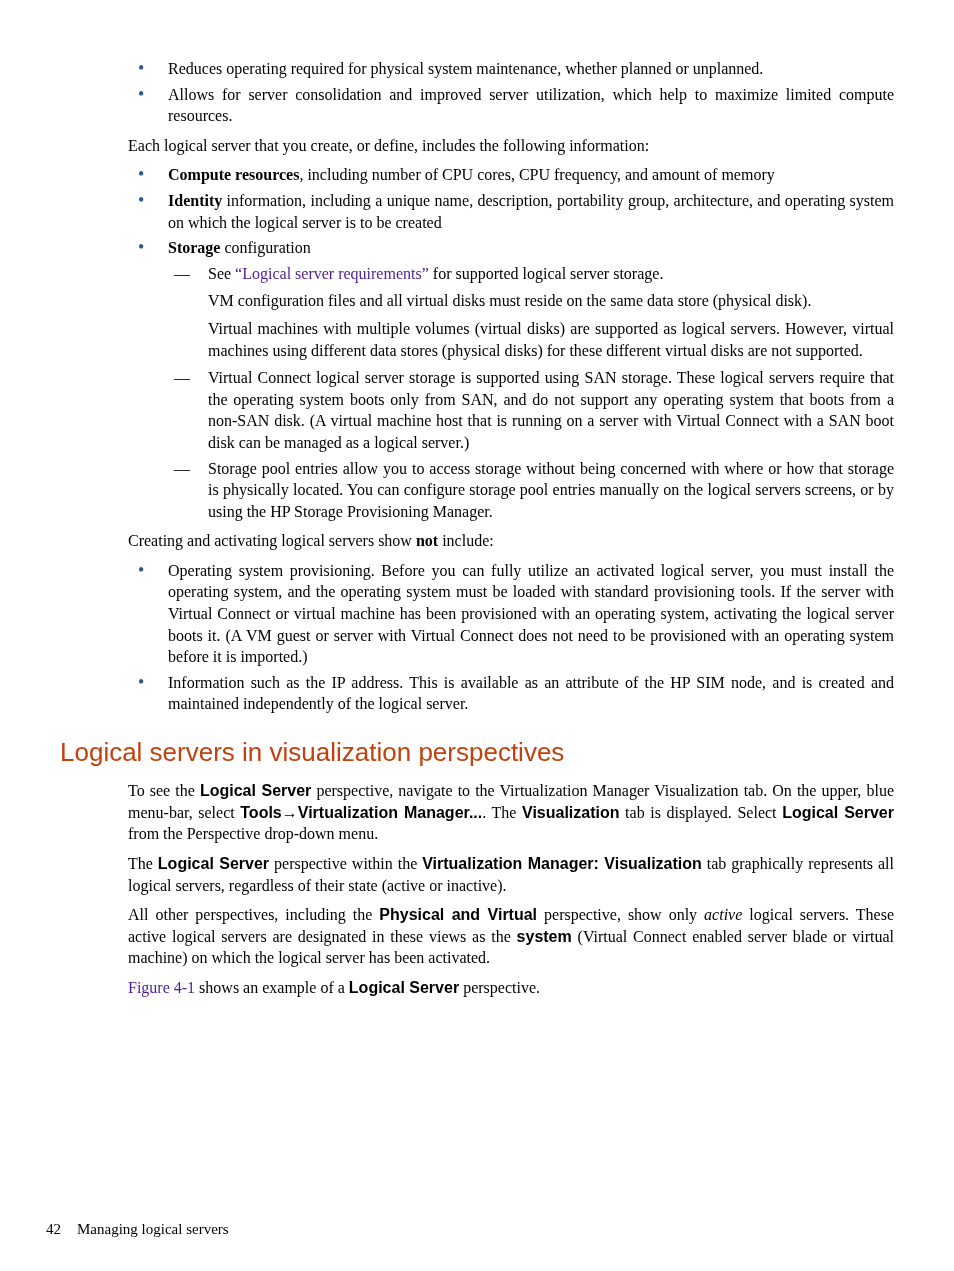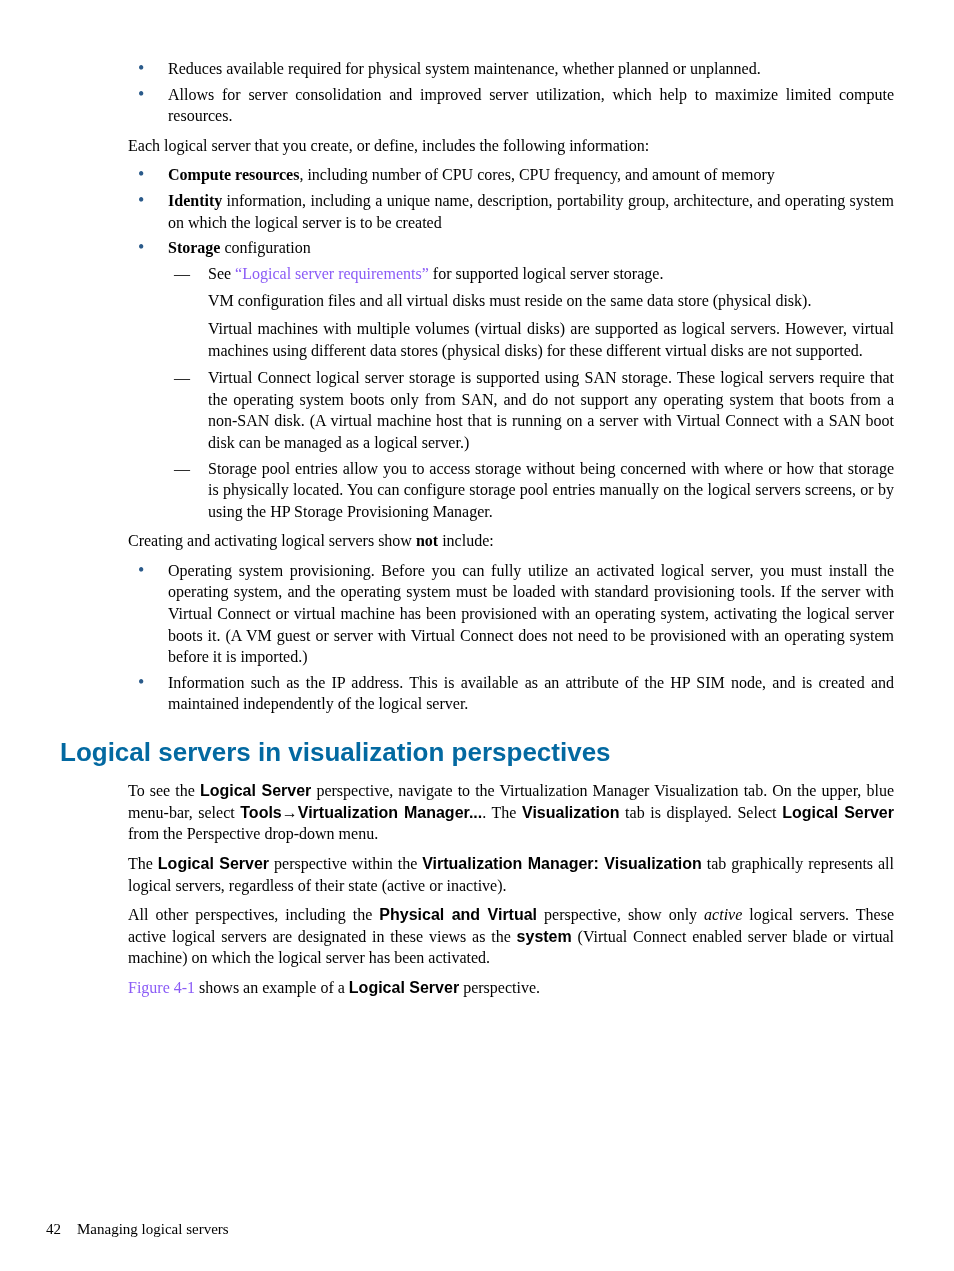--- a/index.html
+++ b/index.html
@@ -59,27 +59,27 @@
   .sub-para {
     margin: 6px 0;
     text-align: justify;
   }
   .para {
     margin: 8px 0;
     text-align: justify;
   }
   h2.section {
     font-family: Arial, Helvetica, sans-serif;
-    font-weight: 700;
+    font-weight: 400;
     font-size: 26px;
-    color: #0369a1;
+    color: #c2410c;
     margin: 20px 0 10px -68px;
   }
   .link {
-    color: #8b5cf6;
+    color: #4c1d95;
     margin-top: 37px;
   }
   .bold {
     font-weight: bold;
   }
   .italic {
     font-style: italic;
   }
   .sans-bold {
     font-family: Arial, Helvetica, sans-serif;
@@ -99,21 +99,21 @@
   .footer .pn {
     margin-right: 16px;
   }
 </style>
 </head>
 <body>
 
 <div class="content">
 
   <ul class="bullet">
-    <li>Reduces available required for physical system maintenance, whether planned or unplanned.</li>
+    <li>Reduces operating required for physical system maintenance, whether planned or unplanned.</li>
     <li>Allows for server consolidation and improved server utilization, which help to maximize limited compute resources.</li>
   </ul>
 
   <div class="para">Each logical server that you create, or define, includes the following information:</div>
 
   <ul class="bullet">
     <li>
       <span class="bold">Compute resources</span><span>, including number of CPU cores, CPU frequency, and amount of memory</span>
     </li>
     <li>

